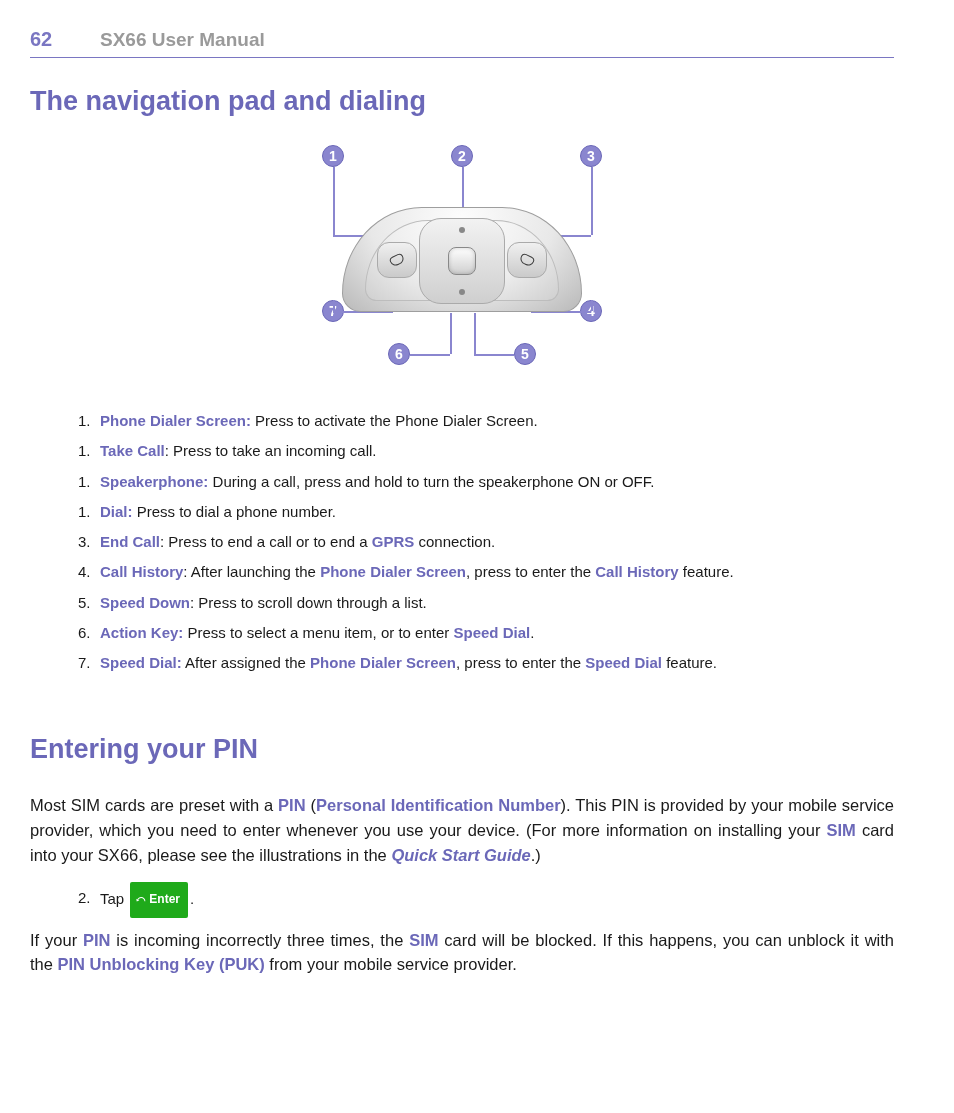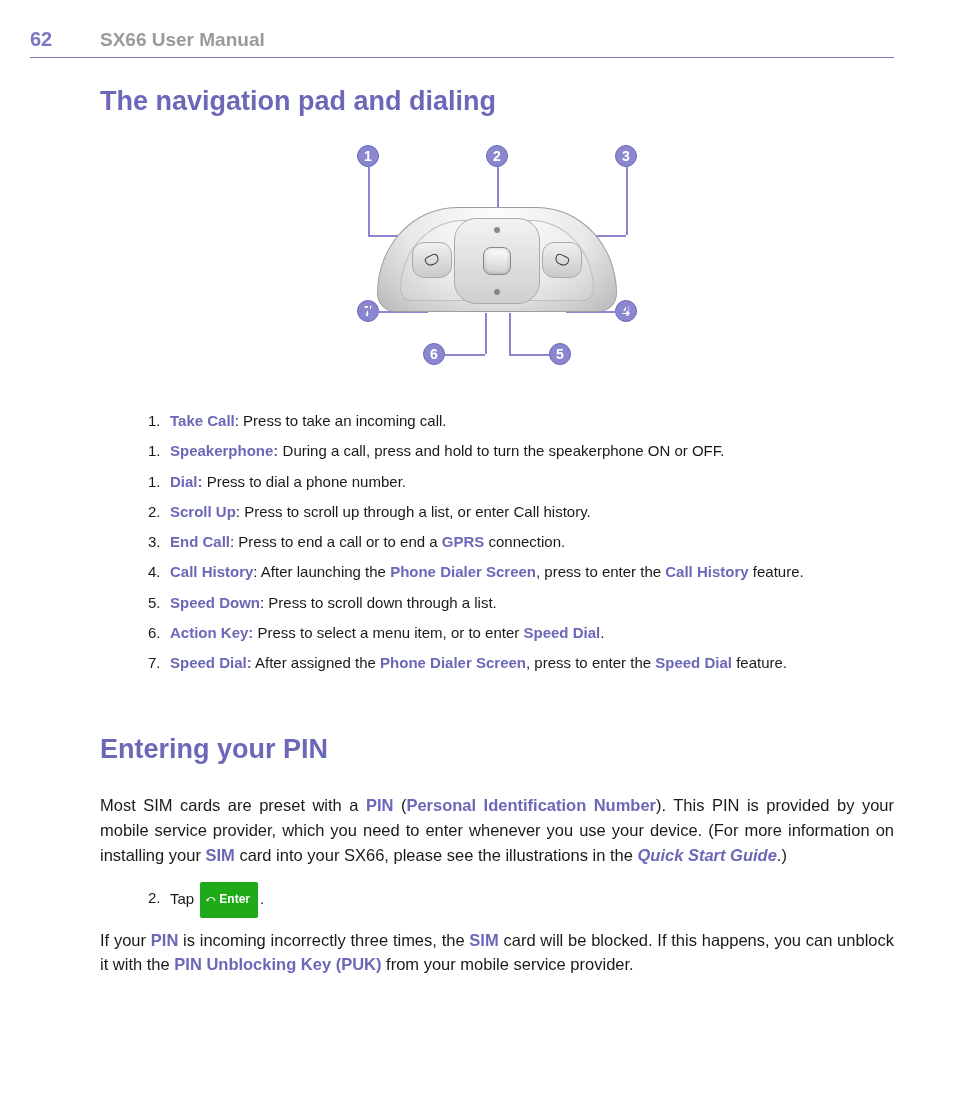--- a/index.html
+++ b/index.html
@@ -26,21 +26,20 @@
     font-weight: bold;
     font-size: 20px;
     width: 70px;
   }
   .manual-title {
     color: #9a9a9a;
     font-weight: bold;
     font-size: 19px;
   }
   .content {
-    margin-left: 70px;
   }
   h2.section {
     color: #6b68b8;
     font-weight: bold;
     font-size: 27px;
     margin: 8px 0 28px 0;
   }
   .diagram-wrap {
     position: relative;
     width: 400px;
@@ -198,24 +197,24 @@
           </div>
         <div class="pad-outer">
           <div class="dot-up"></div>
           <div class="dot-down"></div>
           <div class="pad-center"></div>
         </div>
       </div>
     </div>
 
     <ol class="main-list" id="s1-list" style="list-style:none;">
+        <li><span style="display:inline-block;width:22px;margin-left:-26px;">1.</span><span class="kw">Phone Dialer Screen:</span><span> Press to activate the Phone Dialer Screen.</span></li>
         <li><span style="display:inline-block;width:22px;margin-left:-26px;">1.</span><span class="kw">Take Call</span><span>: Press to take an incoming call.</span></li>
         <li><span style="display:inline-block;width:22px;margin-left:-26px;">1.</span><span class="kw">Speakerphone:</span><span> During a call, press and hold to turn the speakerphone ON or OFF.</span></li>
         <li><span style="display:inline-block;width:22px;margin-left:-26px;">1.</span><span class="kw">Dial:</span><span> Press to dial a phone number.</span></li>
-        <li><span style="display:inline-block;width:22px;margin-left:-26px;">2.</span><span class="kw">Scroll Up</span><span>: Press to scroll up through a list, or enter Call history.</span></li>
         <li><span style="display:inline-block;width:22px;margin-left:-26px;">3.</span><span class="kw">End Call</span><span>: Press to end a call or to end a </span><span class="kw">GPRS</span><span> connection.</span></li>
         <li><span style="display:inline-block;width:22px;margin-left:-26px;">4.</span><span class="kw">Call History</span><span>: After launching the </span><span class="kw">Phone Dialer Screen</span><span>, press to enter the </span><span class="kw">Call History</span><span> feature.</span></li>
         <li><span style="display:inline-block;width:22px;margin-left:-26px;">5.</span><span class="kw">Speed Down</span><span>: Press to scroll down through a list.</span></li>
         <li><span style="display:inline-block;width:22px;margin-left:-26px;">6.</span><span class="kw">Action Key:</span><span> Press to select a menu item, or to enter </span><span class="kw">Speed Dial</span><span>.</span></li>
         <li><span style="display:inline-block;width:22px;margin-left:-26px;">7.</span><span class="kw">Speed Dial:</span><span> After assigned the </span><span class="kw">Phone Dialer Screen</span><span>, press to enter the </span><span class="kw">Speed Dial</span><span> feature.</span></li>
       </ol>
 
     <h2 class="section" style="margin-top:60px;">Entering your PIN</h2>
 
     <p class="body">

